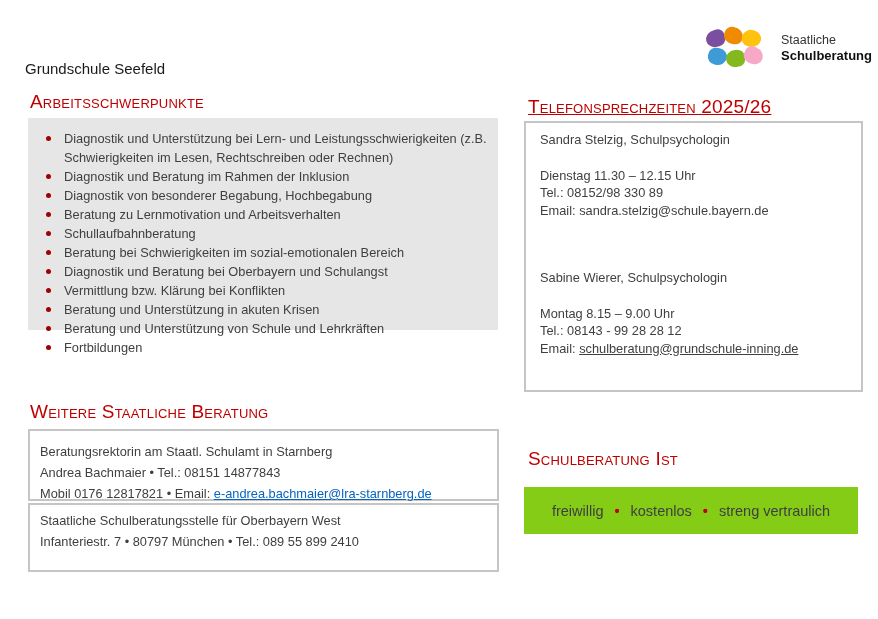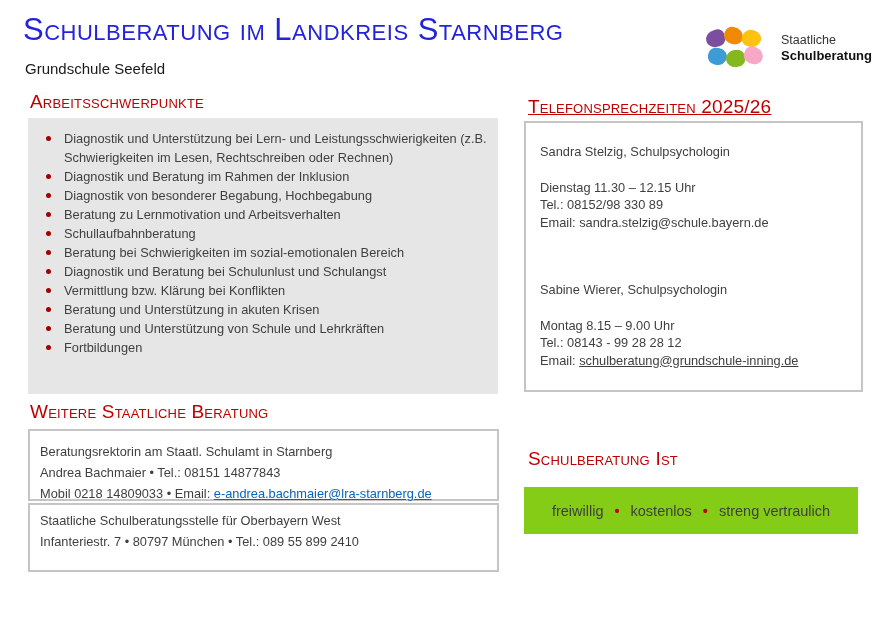--- a/index.html
+++ b/index.html
@@ -29,56 +29,55 @@
   .sec-head{
     position:absolute;font-variant:small-caps;font-size:19px;
     color:#c00000;letter-spacing:.2px;white-space:nowrap;
   }
   .h-arb{left:30px;top:91px;}
   .h-tel{left:528px;top:96px;text-decoration:underline;}
   .h-wei{left:30px;top:401px;}
   .h-ist{left:528px;top:448px;}
   
   .panel{
-    position:absolute;left:28px;top:118px;width:470px;height:276px;
+    position:absolute;left:28px;top:118px;width:470px;height:212px;
     background:#e7e6e6;box-sizing:border-box;padding:11px 8px 0 14px;
   }
   .panel ul{list-style:none;margin:0;padding:0;}
   .panel li{display:flex;align-items:flex-start;font-size:12.8px;line-height:19px;}
   .dot{
     flex:0 0 auto;width:5px;height:5px;border-radius:50%;
     background:#a00000;margin:7px 13px 0 4px;
   }
   
   .wbox{
     position:absolute;background:#fff;border:2px solid #c6c5c5;box-sizing:border-box;
     font-size:12.8px;color:#3f3f3f;
   }
   .boxA{left:28px;top:429px;width:471px;height:72px;padding:10px 10px;line-height:21px;}
   .boxB{left:28px;top:503px;width:471px;height:69px;padding:5px 10px;line-height:21px;}
-  .teleBox{left:524px;top:121px;width:339px;height:271px;padding:20px 14px;line-height:17.5px;}
+  .teleBox{left:524px;top:121px;width:339px;height:271px;padding:8px 14px;line-height:17.5px;}
   .teleBox p{margin:0;}
   .teleBox .name{margin-bottom:18px;}
   .teleBox .name2{margin-top:50px;}
   a.link-blue{color:#0563c1;text-decoration:underline;}
   a.link-dark{color:#3f3f3f;text-decoration:underline;}
   
   .motto{
     position:absolute;left:524px;top:487px;width:334px;height:47px;background:#84cc16;
     display:flex;align-items:center;justify-content:center;gap:11px;
     font-size:14.5px;color:#3f3f3f;
   }
   .motto .sep{color:#c00000;font-weight:bold;}
 </style>
 </head>
 <body>
 
 <div class="page">
 
-  <div class="title">Schulberatung im Landkreis Starnberg</div>
   <div class="subtitle">Grundschule Seefeld</div>
 
   <div class="logo">
     <div class="blobs">
       <span class="blob b1"></span>
       <span class="blob b2"></span>
       <span class="blob b3"></span>
       <span class="blob b4"></span>
       <span class="blob b5"></span>
       <span class="blob b6"></span>
@@ -115,21 +114,21 @@
       <li>
           <span class="dot"></span>
           <span>Schullaufbahnberatung</span>
         </li>
       <li>
           <span class="dot"></span>
           <span>Beratung bei Schwierigkeiten im sozial-emotionalen Bereich</span>
         </li>
       <li>
           <span class="dot"></span>
-          <span>Diagnostik und Beratung bei Schulunlust und Schulangst</span>
+          <span>Diagnostik und Beratung bei Oberbayern und Schulangst</span>
         </li>
       <li>
           <span class="dot"></span>
           <span>Vermittlung bzw. Klärung bei Konflikten</span>
         </li>
       <li>
           <span class="dot"></span>
           <span>Beratung und Unterstützung in akuten Krisen</span>
         </li>
       <li>
@@ -157,21 +156,21 @@
     <p>
       <span>Email:</span>
       <a class="link-dark" href="#">schulberatung@grundschule-inning.de</a>
     </p>
   </div>
 
   <div class="wbox boxA">
     <div>Beratungsrektorin am Staatl. Schulamt in Starnberg</div>
     <div>Andrea Bachmaier • Tel.: 08151 14877843</div>
     <div>
-      <span>Mobil 0218 14809033 • Email: </span><a class="link-blue" href="#">e-andrea.bachmaier@lra-starnberg.de</a>
+      <span>Mobil 0176 12817821 • Email: </span><a class="link-blue" href="#">e-andrea.bachmaier@lra-starnberg.de</a>
     </div>
   </div>
 
   <div class="wbox boxB">
     <div>Staatliche Schulberatungsstelle für Oberbayern West</div>
     <div>Infanteriestr. 7 • 80797 München • Tel.: 089 55 899 2410</div>
   </div>
 
   <div class="motto">
     <span>freiwillig</span>

